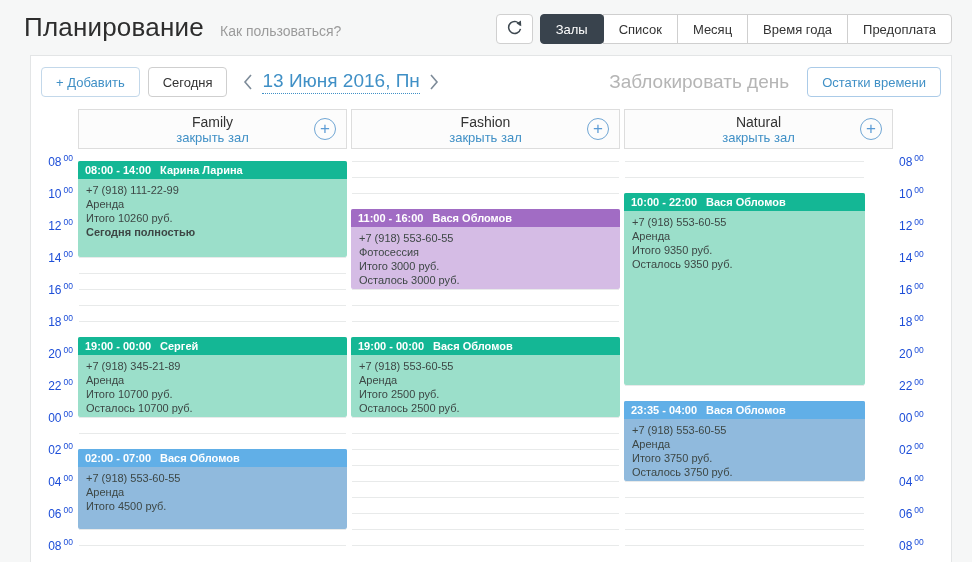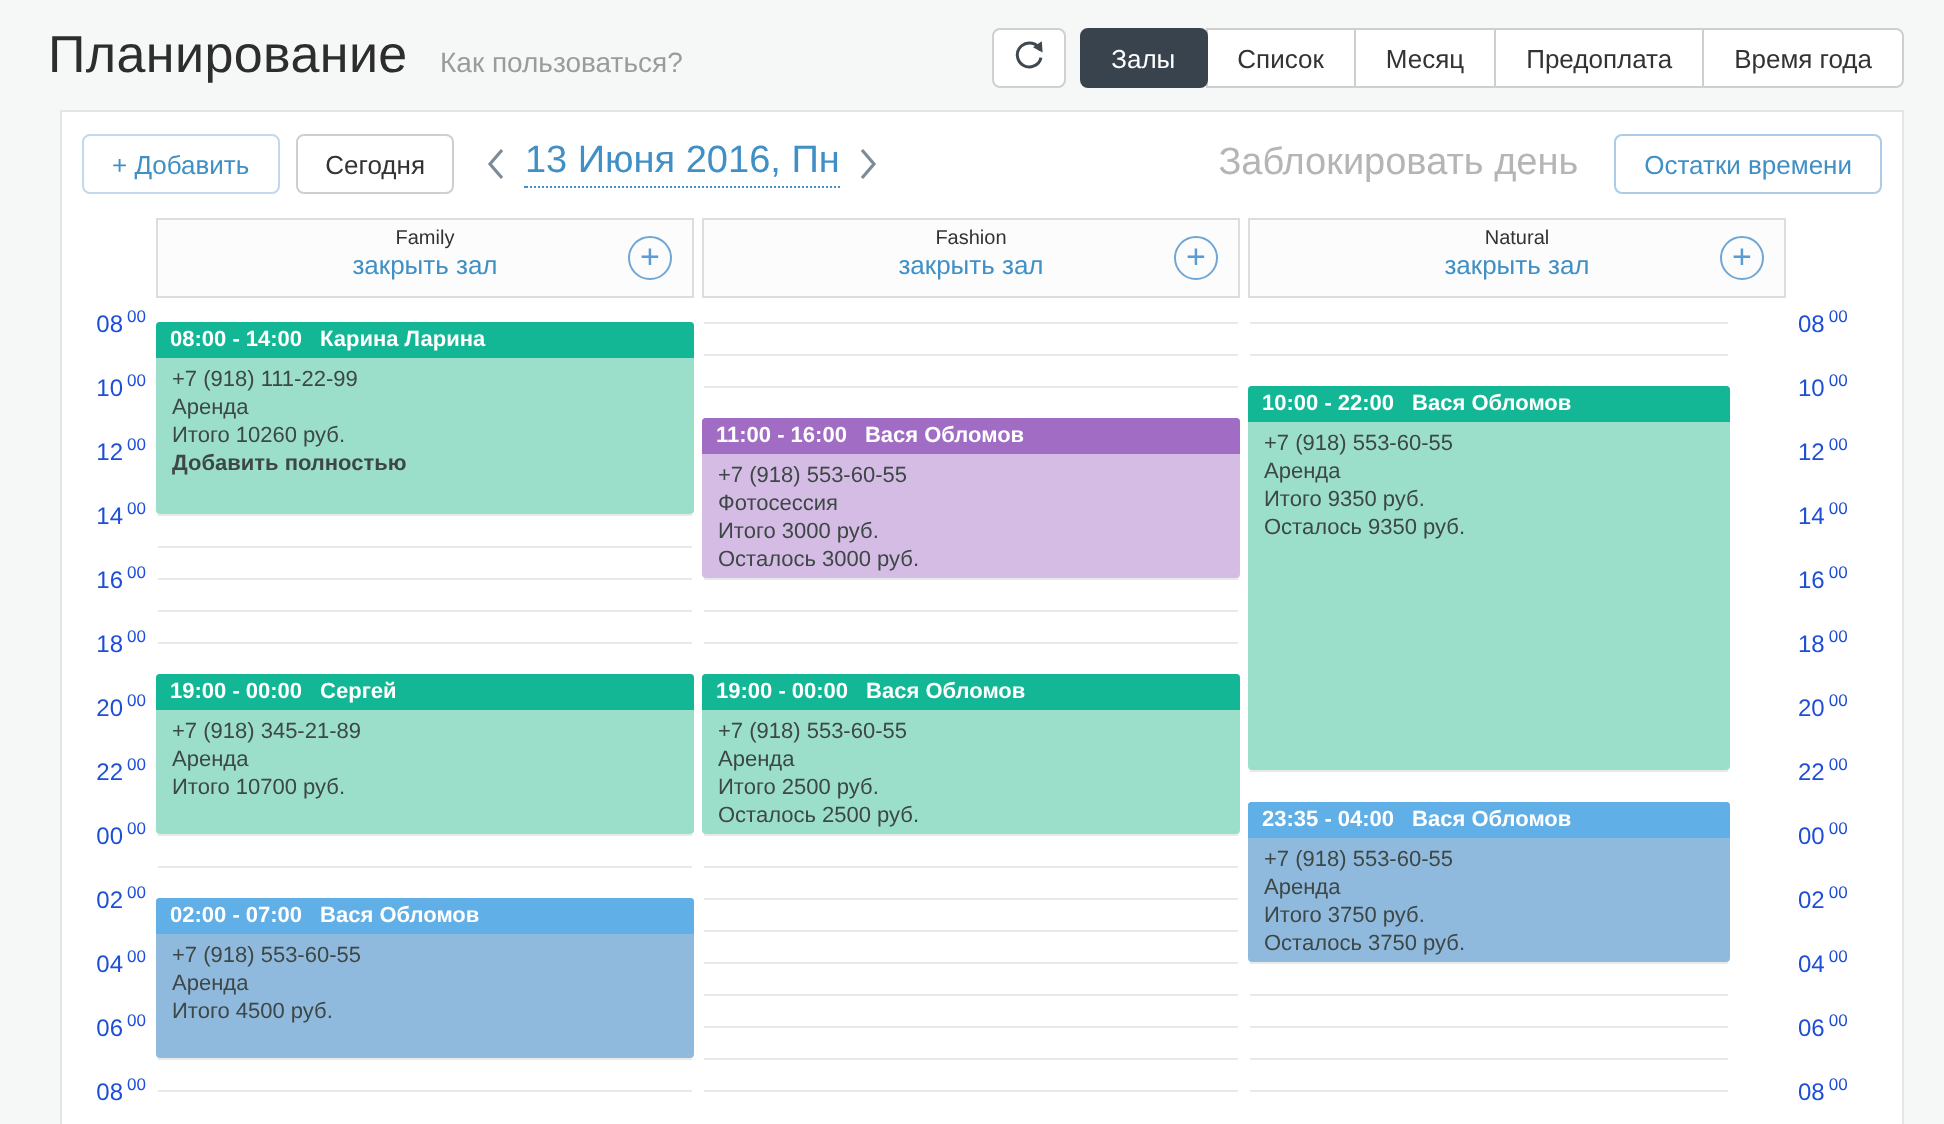--- a/index.html
+++ b/index.html
@@ -53,21 +53,21 @@
   .axis{position:absolute;top:0;width:42px;height:100%}
   #axis-left{left:0}
   #axis-right{left:868px;width:50px}
   .tl{position:absolute;font-size:12px;color:#1d4ed8;white-space:nowrap;
       transform:translateY(-50%)}
   #axis-left .tl{right:0}
   .tl sup{font-size:8.5px;margin-left:2px;vertical-align:super}
 
   .hall-head{position:absolute;top:0;height:40px;background:#fcfcfc;
              border:1px solid #ddd;text-align:center}
-  .hall-name{font-size:10px;color:#333;margin-top:4px}
+  .hall-name{font-size:14px;color:#333;margin-top:4px}
   .close-hall{font-size:13px;color:var(--accent);cursor:pointer}
   .plus{position:absolute;right:10px;top:8px;width:22px;height:22px;
         border:1px solid #70a6d4;border-radius:50%;color:#5b9bd5;font-size:17px;
         line-height:19px;text-align:center;cursor:pointer;font-weight:300}
 
   .col{position:absolute;top:52px;height:384px}
   .gline{position:absolute;left:1px;right:1px;height:1px;background:#e8eaea}
 
   .event{position:absolute;left:0;width:100%;overflow:hidden;border-radius:2px;cursor:pointer}
   .ev-head{height:18px;display:flex;align-items:center;gap:9px;padding:0 7px;
@@ -91,22 +91,22 @@
         <svg width="17" height="17" viewBox="0 0 17 17">
           <path d="M14.2 6.2 A6 6 0 1 0 14.5 9.8" fill="none" stroke="#3e4850" stroke-width="1.5"></path>
           <polygon points="14.9,1.6 15.3,7.2 10.5,4.6" fill="#3e4850"></polygon>
         </svg>
       </span>
     </button>
     <div class="tab-group">
         <button class="tab active">Залы</button>
         <button class="tab">Список</button>
         <button class="tab">Месяц</button>
+        <button class="tab">Время года</button>
         <button class="tab">Предоплата</button>
-        <button class="tab">Время года</button>
       </div>
   </div>
 </div>
 
 <div class="panel">
   <div class="toolbar">
     <button class="btn btn-blue">+ Добавить</button>
     <button class="btn">Сегодня</button>
     <div class="datenav">
       <span class="chev">
@@ -192,32 +192,33 @@
         <div class="gline" style="top: 384px;"></div>
         <div class="event green" style="top: 0px; height: 96px;">
           <div class="ev-head">
             <span>08:00 - 14:00</span>
             <span>Карина Ларина</span>
           </div>
           <div class="ev-body">
             <p>+7 (918) 111-22-99</p>
             <p>Аренда</p>
             <p>Итого 10260 руб.</p>
-            <p class="b">Добавить полностью</p>
+            <p class="b">Сегодня полностью</p>
           </div>
         </div>
         <div class="event green" style="top: 176px; height: 80px;">
           <div class="ev-head">
             <span>19:00 - 00:00</span>
             <span>Сергей</span>
           </div>
           <div class="ev-body">
             <p>+7 (918) 345-21-89</p>
             <p>Аренда</p>
             <p>Итого 10700 руб.</p>
+            <p>Осталось 10700 руб.</p>
           </div>
         </div>
         <div class="event blue" style="top: 288px; height: 80px;">
           <div class="ev-head">
             <span>02:00 - 07:00</span>
             <span>Вася Обломов</span>
           </div>
           <div class="ev-body">
             <p>+7 (918) 553-60-55</p>
             <p>Аренда</p>

